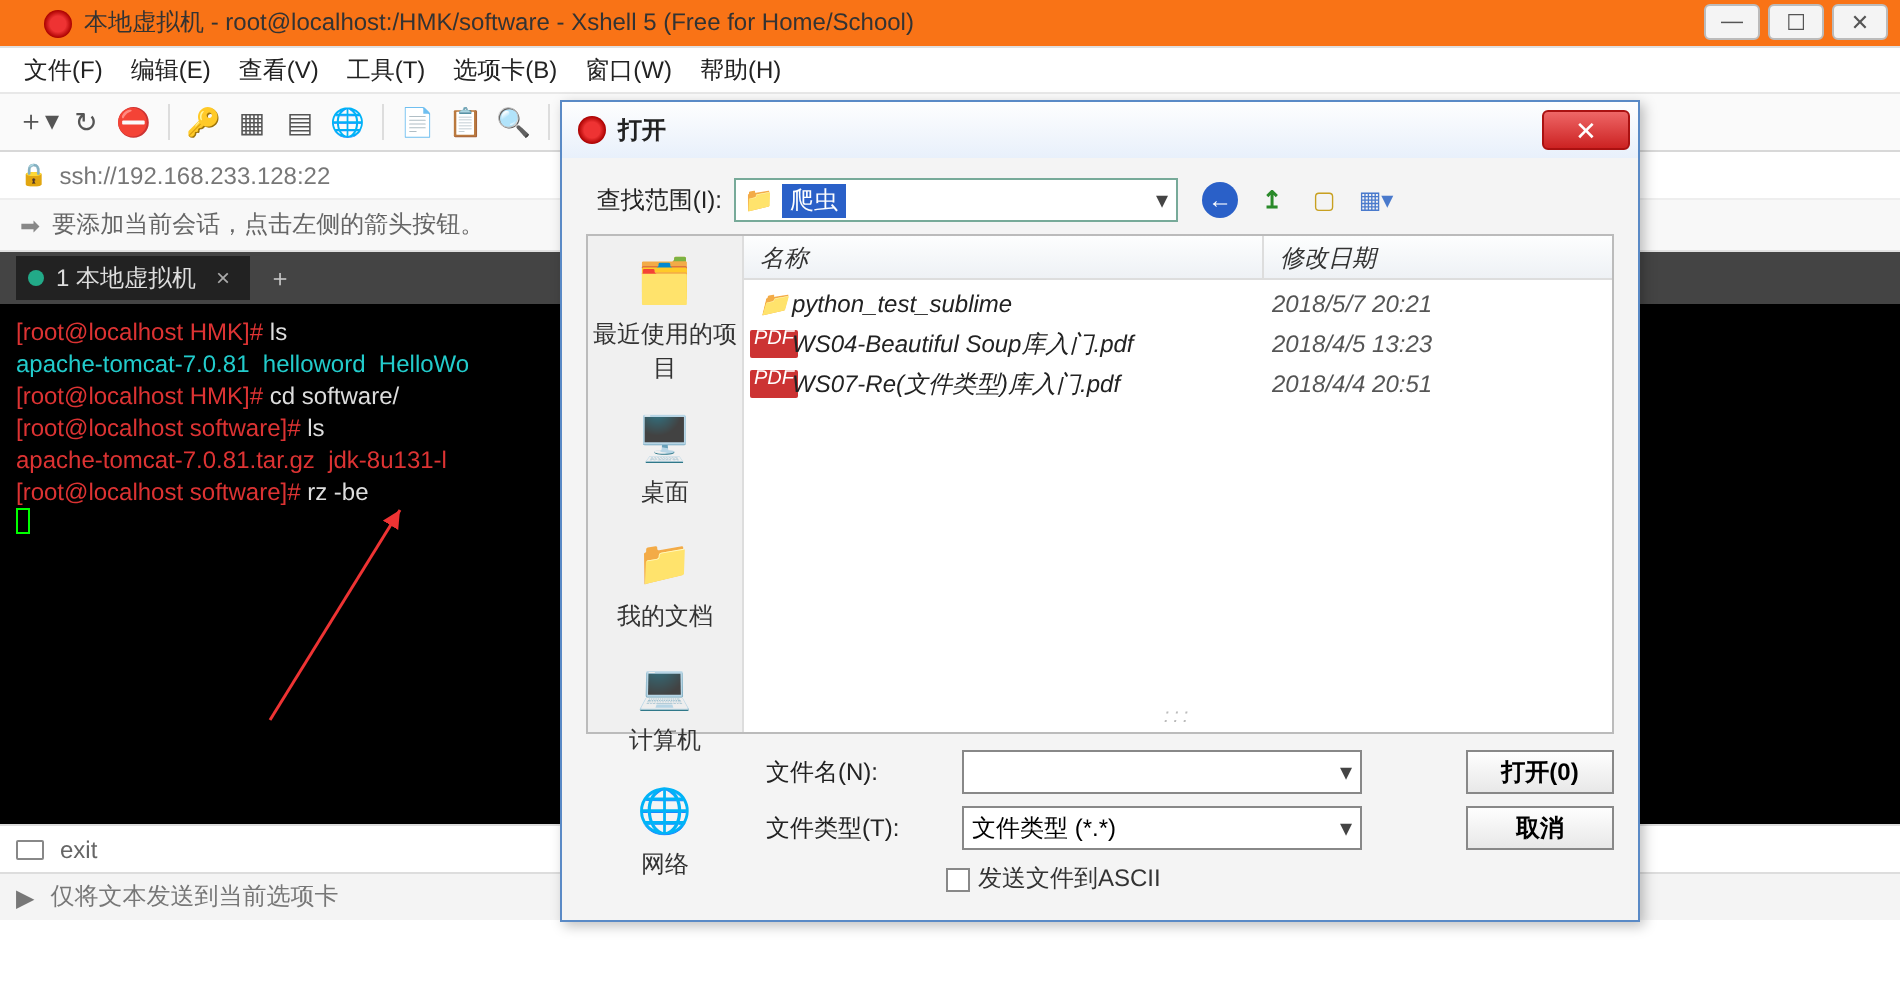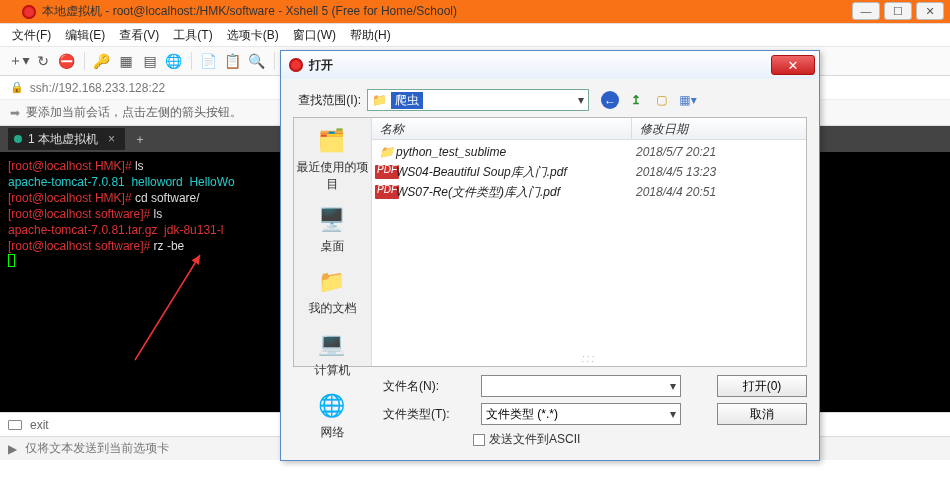--- a/index.html
+++ b/index.html
@@ -65,21 +65,21 @@
 .frow .fdate { color: #555; }
 .ic-folder { color: #e6b84f; }
 .ic-pdf { background: #c33; color: #fff; font-size: 10px; padding: 0 2px; border-radius: 1px; line-height: 10px; height:14px; }
 .grip { text-align: center; color: #bbb; letter-spacing: 2px; font-size: 10px; padding: 2px 0; }
 
 .dlg-bottom { margin-top: 8px; }
 .dlg-brow { display: flex; align-items: center; gap: 10px; margin-bottom: 6px; }
 .dlg-blabel { width: 88px; text-align: left; margin-left: 90px; color: #222; }
 .txtcombo { border: 1px solid #888; background: #fff; height: 22px; width: 200px; display: flex; align-items: center; padding: 0 4px; justify-content: space-between; }
 .txtcombo .drop { color: #444; }
-.dlg-btn { width: 90px; height: 22px; border: 1px solid #888; background: linear-gradient(#fefefe,#e8e8e8); display: flex; align-items: center; justify-content: center; margin-left: auto; }
+.dlg-btn { width: 74px; height: 22px; border: 1px solid #888; background: linear-gradient(#fefefe,#e8e8e8); display: flex; align-items: center; justify-content: center; margin-left: auto; font-weight: bold; }
 .ascii-row { display: flex; align-items: center; gap: 4px; margin-left: 180px; margin-top: 4px; color: #333; }
 .chk { width: 12px; height: 12px; border: 1px solid #888; background: #fff; }
 
 
 .arrow-svg { position:absolute; left:0; top:0; pointer-events:none; }
 </style>
 </head>
 <body>
 
 <div class="titlebar">

